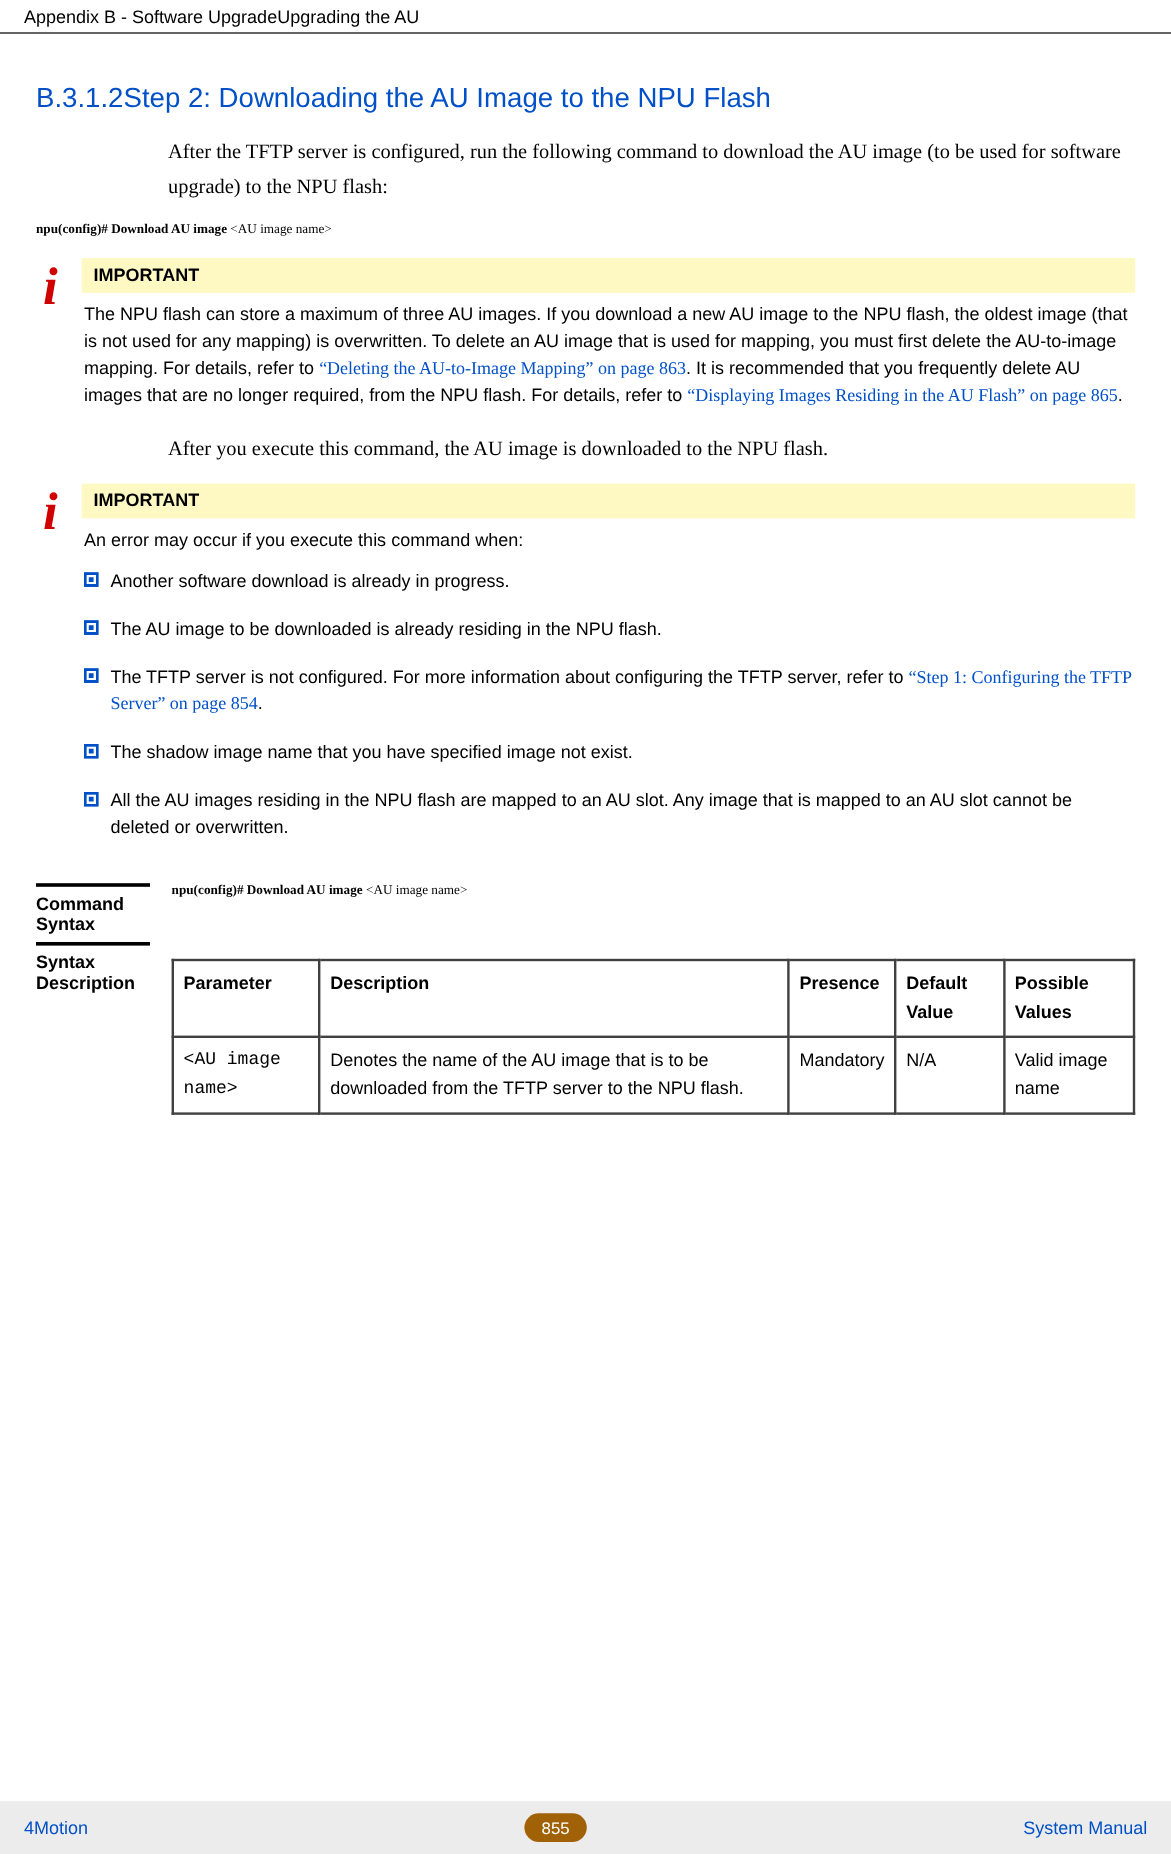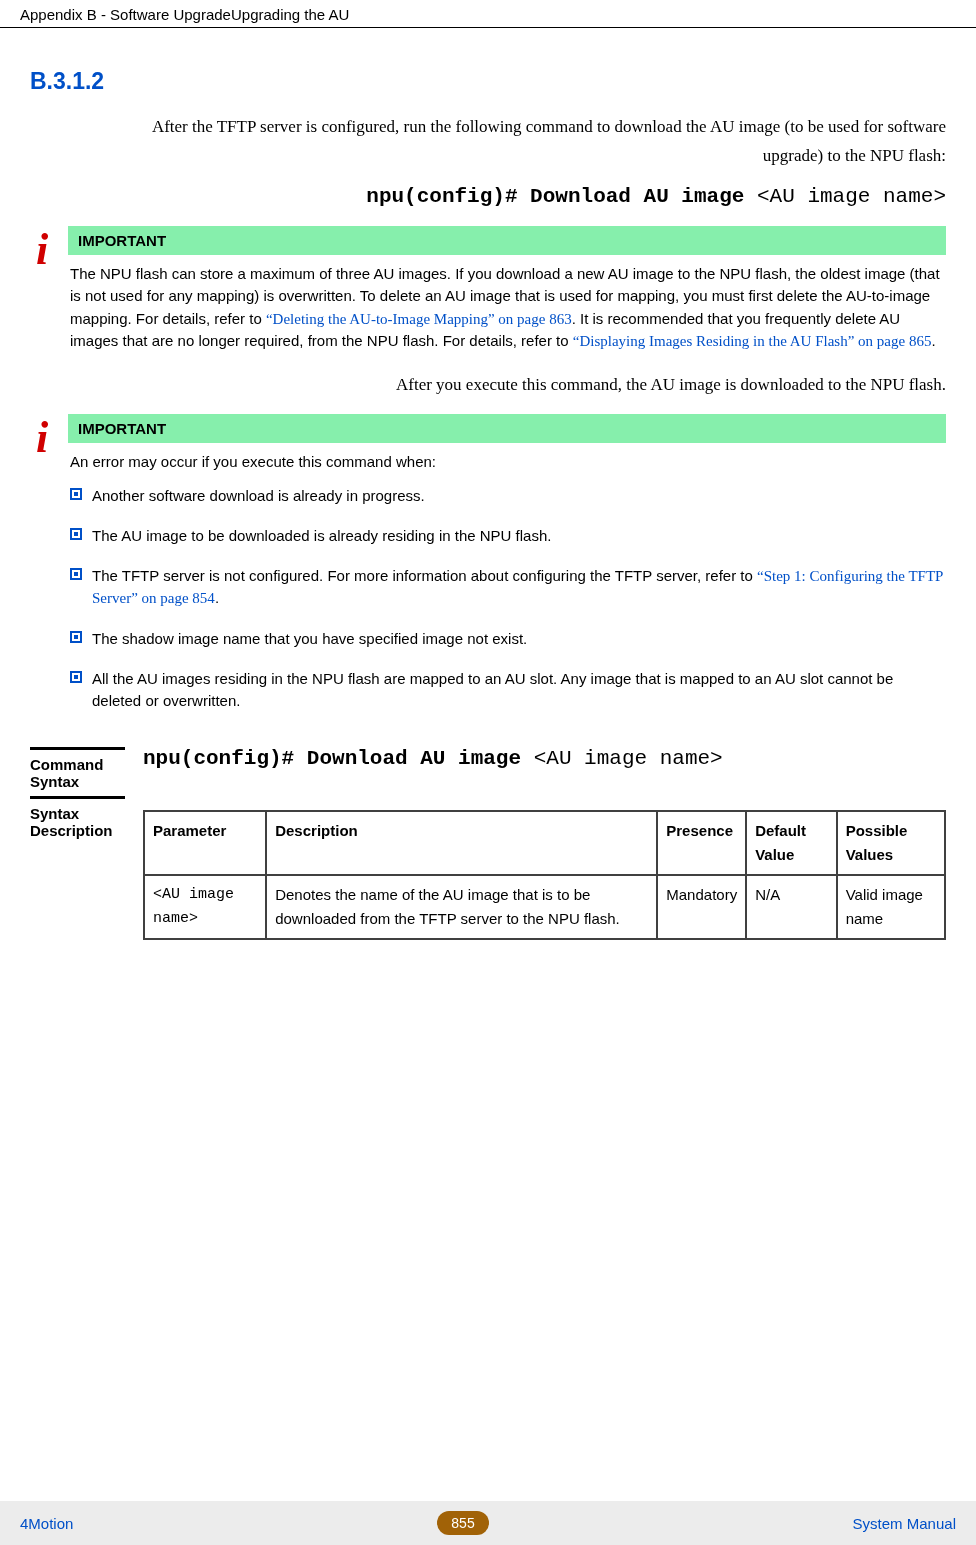--- a/index.html
+++ b/index.html
@@ -17,38 +17,37 @@
     padding: 6px 20px 4px 20px;
     border-bottom: 1px solid #000;
     font-family: Arial, Helvetica, sans-serif;
     font-size: 15px;
   }
   .content {
     padding: 40px 30px 0 30px;
   }
   .indent {
     margin-left: 110px;
-    text-align: right;
   }
   .section-heading {
     color: #0050c8;
     font-family: Arial, Helvetica, sans-serif;
-    font-weight: bold;
+    font-weight: normal;
     font-size: 23px;
     margin-bottom: 18px;
     display: flex;
   }
   .body-text {
     font-size: 17px;
     line-height: 1.7;
     margin-bottom: 14px;
   }
   .code-line {
-    font-family: Liberation Mono, monospace;
-    font-size: 21px;
+    font-family: Liberation Serif, serif;
+    font-size: 11px;
     margin: 14px 0 18px 0;
   }
   .code-bold { font-weight: bold; }
   .note-block {
     display: flex;
     margin: 14px 0 18px 0;
     align-items: flex-start;
     gap: 14px;
   }
   .note-icon {
@@ -58,21 +57,21 @@
     font-size: 44px;
     font-weight: bold;
     font-style: italic;
     color: #d00000;
     line-height: 0.9;
     text-align: center;
     margin-top: 4px;
   }
   .note-content { flex: 1; }
   .note-header {
-    background: #86efac;
+    background: #fef9c3;
     font-family: Arial, Helvetica, sans-serif;
     font-weight: bold;
     font-size: 15px;
     padding: 6px 10px;
     margin-bottom: 8px;
   }
   .note-body {
     font-family: Arial, Helvetica, sans-serif;
     font-size: 15px;
     line-height: 1.5;
@@ -154,20 +153,21 @@
 
 <div class="header">
   <span>Appendix B - Software Upgrade</span>
   <span>Upgrading the AU</span>
 </div>
 
 <div class="content">
 
   <div class="section-heading">
     <span>B.3.1.2</span>
+    <span>Step 2: Downloading the AU Image to the NPU Flash</span>
   </div>
 
   <p class="body-text indent">After the TFTP server is configured, run the following command to download the AU image (to be used for software upgrade) to the NPU flash:</p>
 
   <p class="code-line indent">
     <span class="code-bold">npu(config)# Download AU image </span><span>&lt;AU image name&gt;</span>
   </p>
 
   <div class="note-block">
     <div class="note-icon">i</div>

